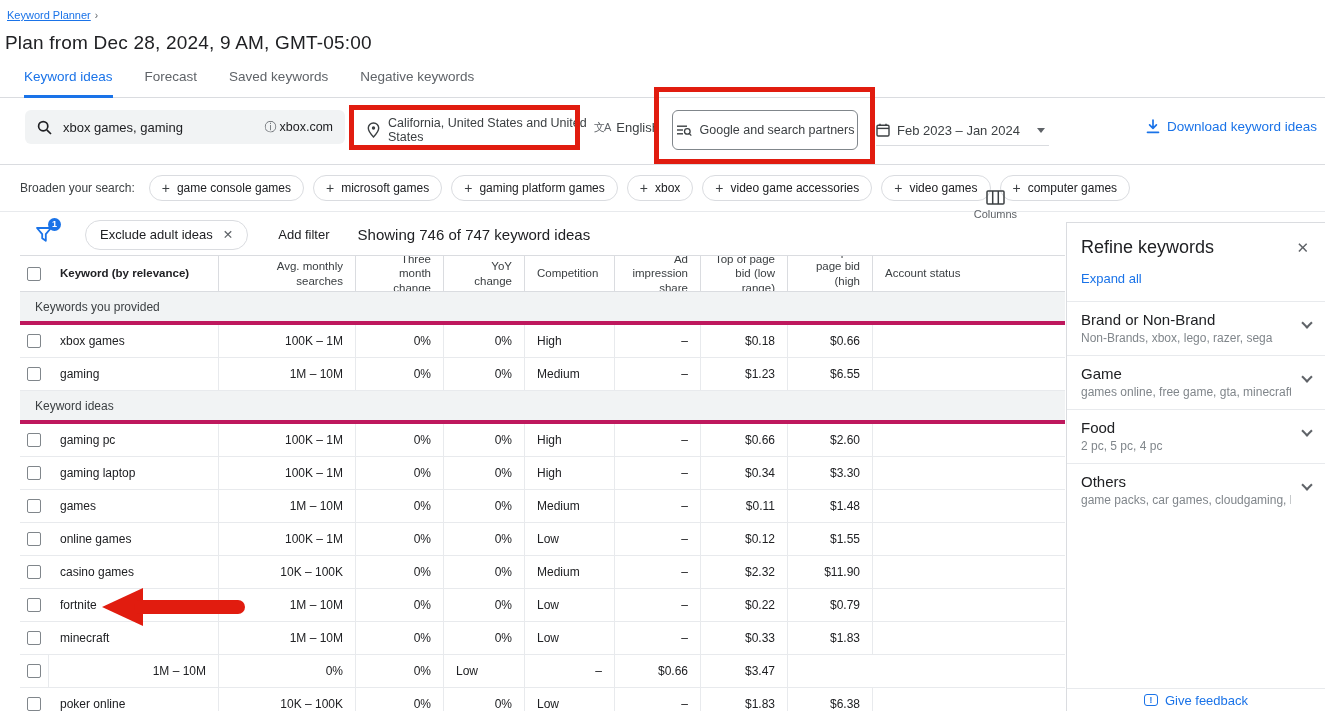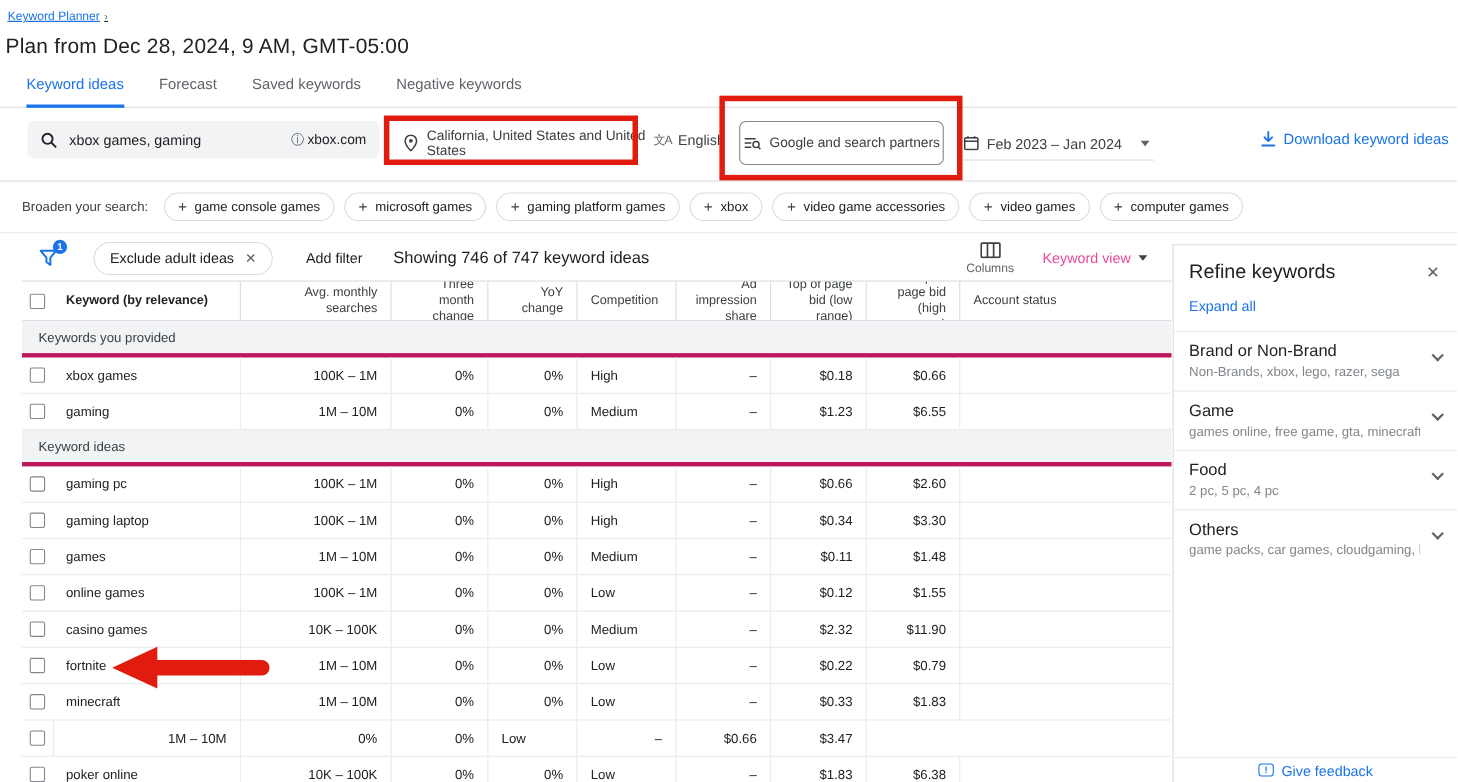--- a/index.html
+++ b/index.html
@@ -1,20 +1,20 @@
 <!DOCTYPE html>
 <html><head>
 <meta charset="utf-8">
 <style>
   * { margin:0; padding:0; box-sizing:border-box; }
   body { font-family:"Liberation Sans", sans-serif; background:#fff; }
   .screen { position:relative; width:1325px; height:711px; background:#fff; overflow:hidden; color:#202124; }
 
   
-  .breadcrumb { padding:9px 0 0 7px; font-size:11px; display:flex; gap:4px; align-items:center;text-decoration:underline; }
+  .breadcrumb { padding:9px 0 0 7px; font-size:11px; display:flex; gap:4px; align-items:center; }
   .breadcrumb a { color:#1a73e8; text-decoration:underline; cursor:pointer; }
   .breadcrumb .sep { color:#5f6368; font-size:10px; }
   .page-title { font-size:19px; font-weight:400; color:#202124; margin:11px 0 0 5px; letter-spacing:.2px; }
   .tabs { display:flex; gap:32px; padding-left:24px; margin-top:15px; border-bottom:1px solid #dadce0; height:29px; }
   .tab { font-size:13.5px; color:#5f6368; padding-bottom:10px; cursor:pointer; white-space:nowrap; }
   .tab.active { color:#1a73e8; font-weight:500; border-bottom:3px solid #1a73e8; margin-bottom:-1px; }
 
   
   .toolbar { position:relative; height:67px; border-bottom:1px solid #dadce0; }
   .searchbox { position:absolute; left:25px; top:12px; width:320px; height:34px; background:#f1f3f4; border-radius:6px; display:flex; align-items:center; padding:0 12px; }
@@ -36,21 +36,21 @@
   .chip .plus { font-size:14px; color:#3c4043; }
 
   
   .filterbar { height:45px; display:flex; align-items:center; }
   .funnel-wrap { position:relative; margin-left:34px; width:22px; height:22px; cursor:pointer; }
   .funnel-badge { position:absolute; right:-5px; top:-6px; width:13px; height:13px; border-radius:50%; background:#1a73e8; color:#fff; font-size:9px; display:flex; align-items:center; justify-content:center; font-weight:700; }
   .xchip { margin-left:29px; height:30px; border:1px solid #dadce0; border-radius:16px; display:flex; align-items:center; padding:0 14px; font-size:13px; color:#202124; gap:10px; cursor:pointer; }
   .xchip .x { color:#5f6368; font-size:12.5px; }
   .addfilter { margin-left:30px; font-size:13px; font-weight:500; color:#202124; cursor:pointer; }
   .showing { margin-left:28px; font-size:15px; color:#202124; }
-  .fb-right { margin-left:auto; margin-right:282px; display:flex; align-items:center; gap:26px; }
+  .fb-right { margin-left:auto; margin-right:282px; display:flex; align-items:center; gap:44px;flex-direction:column; }
   .columns-block { display:flex; flex-direction:column; align-items:center; gap:3px; cursor:pointer; }
   .columns-block .cl { font-size:11px; color:#5f6368; }
   .kwview { display:flex; align-items:center; font-size:13px; color:#ec4899; cursor:pointer; }
   .kwview .caret { border-top-color:#3c4043; margin-left:7px; }
 
   
   .table { position:absolute; left:20px; top:255px; width:1045px; background:#fff; }
   .trow, .thead { display:grid; grid-template-columns:28px 170px 137px 88px 81px 90px 86px 87px 85px auto; }
   .thead { height:37px; border-top:1px solid #dadce0; border-bottom:1px solid #dadce0; }
   .trow { height:33px; border-bottom:1px solid #e8eaed; }

